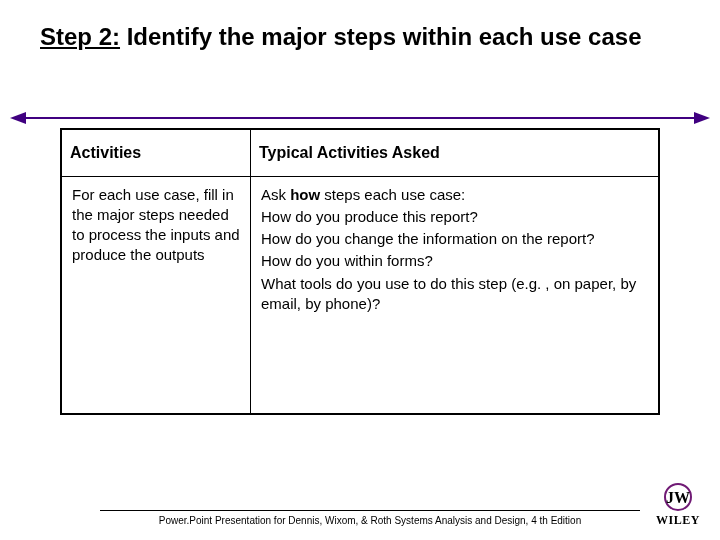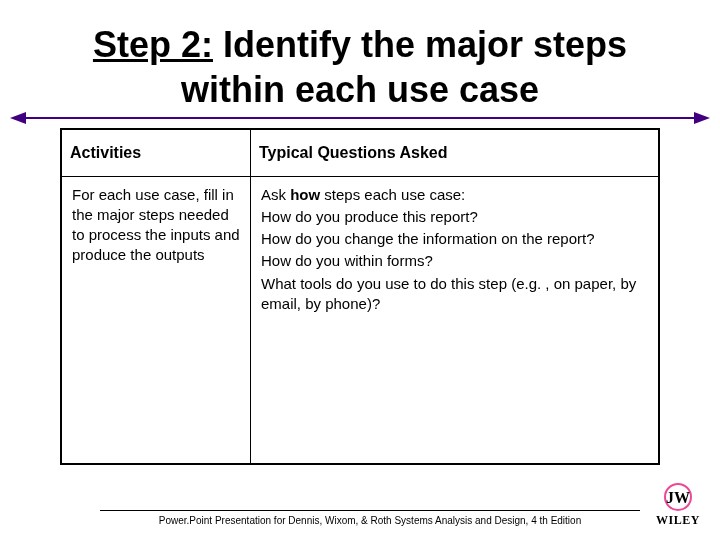--- a/index.html
+++ b/index.html
@@ -6,22 +6,22 @@
   body {
     margin: 0;
     width: 720px;
     height: 540px;
     background: #fff;
     font-family: Arial, Helvetica, sans-serif;
     position: relative;
     overflow: hidden;
   }
   .title {
-    text-align: center;
-    font-size: 36px;
+    text-align: left;
+    font-size: 24px;
     font-weight: bold;
     color: #000;
     padding: 22px 40px 6px 40px;
     line-height: 1.25;
   }
   .title .step {
     text-decoration: underline;
   }
   .arrow-wrap {
     position: absolute;
@@ -70,21 +70,21 @@
     line-height: 1.35;
   }
   .tbl th {
     text-align: left;
     font-weight: bold;
     font-size: 16px;
     padding: 12px 8px;
   }
   .col-act { width: 190px; }
   .col-q   { width: 410px; }
-  .body-row td { height: 288px; margin-left: 36px; }
+  .body-row td { height: 238px; margin-left: 36px; }
   .tbl .qcell p { margin: 0 0 2px 0; }
   .howword { font-weight: bold; }
   .footer {
     position: absolute;
     bottom: 14px;
     left: 100px;
     right: 80px;
     border-top: 1px solid #000;
     font-size: 10px;
     text-align: center;
@@ -94,21 +94,21 @@
   }
   .logo {
     position: absolute;
     right: 20px;
     bottom: 12px;
     width: 44px;
     text-align: center;
   }
   .logo-mark {
     width: 28px; height: 28px;
-    border: 2px solid #ec4899;
+    border: 2px solid #701a75;
     border-radius: 50%;
     margin: 0 auto 2px auto;
     font-family: "Times New Roman", serif;
     font-weight: bold;
     font-size: 16px;
     line-height: 26px;
   }
   .logo-text {
     font-family: Liberation Serif, serif;
     font-weight: bold;
@@ -130,21 +130,21 @@
 </div>
 
 <table class="tbl">
   <colgroup>
       <col class="col-act">
       <col class="col-q">
     </colgroup>
   <tbody>
       <tr>
     <th>Activities</th>
-    <th>Typical Questions Asked</th>
+    <th>Typical Activities Asked</th>
   </tr>
   <tr class="body-row">
     <td>For each use case, fill in the major steps needed to process the inputs and produce the outputs</td>
     <td class="qcell">
       <p>
         <span>Ask </span><span class="howword">how</span><span> steps each use case:</span>
       </p>
       <p>How do you produce this report?</p>
       <p>How do you change the information on the report?</p>
       <p>How do you within forms?</p>

